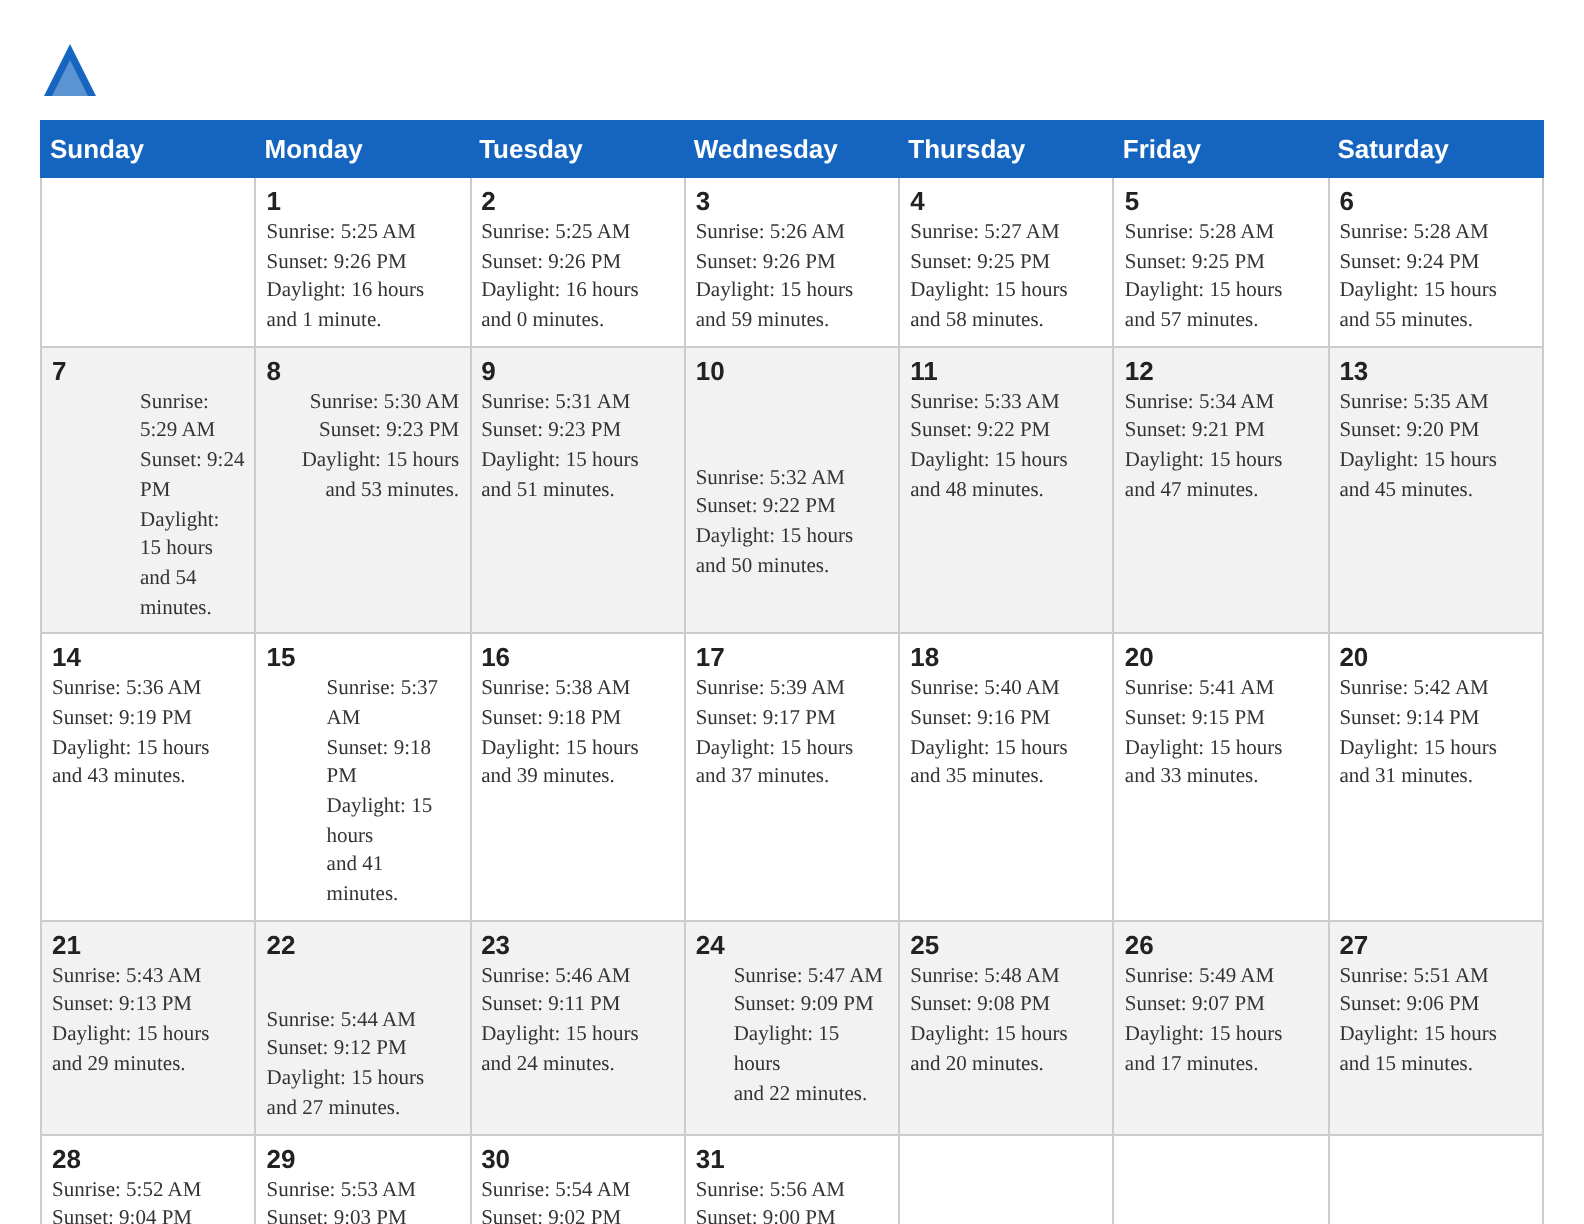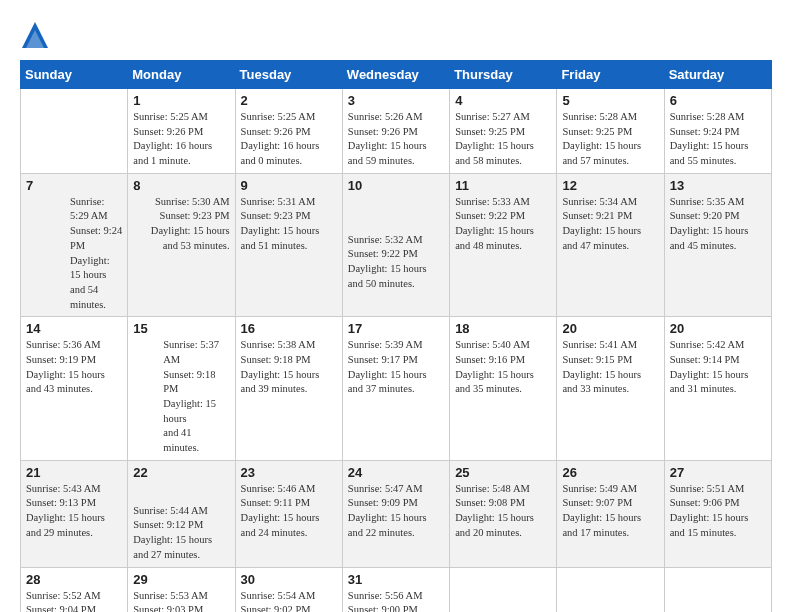--- a/index.html
+++ b/index.html
@@ -290,21 +290,21 @@
         </td>
         <td>
           <span class="day-num">23</span>
           <div class="day-info" style="white-space: pre-line;">Sunrise: 5:46 AM
 Sunset: 9:11 PM
 Daylight: 15 hours
 and 24 minutes.</div>
         </td>
         <td>
           <span class="day-num">24</span>
-          <div class="day-info" style="white-space: pre-line;">Sunrise: 5:47 AM
+          <div class="day-info" style="white-space: pre-line; margin-left: 19px;">Sunrise: 5:47 AM
 Sunset: 9:09 PM
 Daylight: 15 hours
 and 22 minutes.</div>
         </td>
         <td>
           <span class="day-num">25</span>
           <div class="day-info" style="white-space: pre-line;">Sunrise: 5:48 AM
 Sunset: 9:08 PM
 Daylight: 15 hours
 and 20 minutes.</div>

